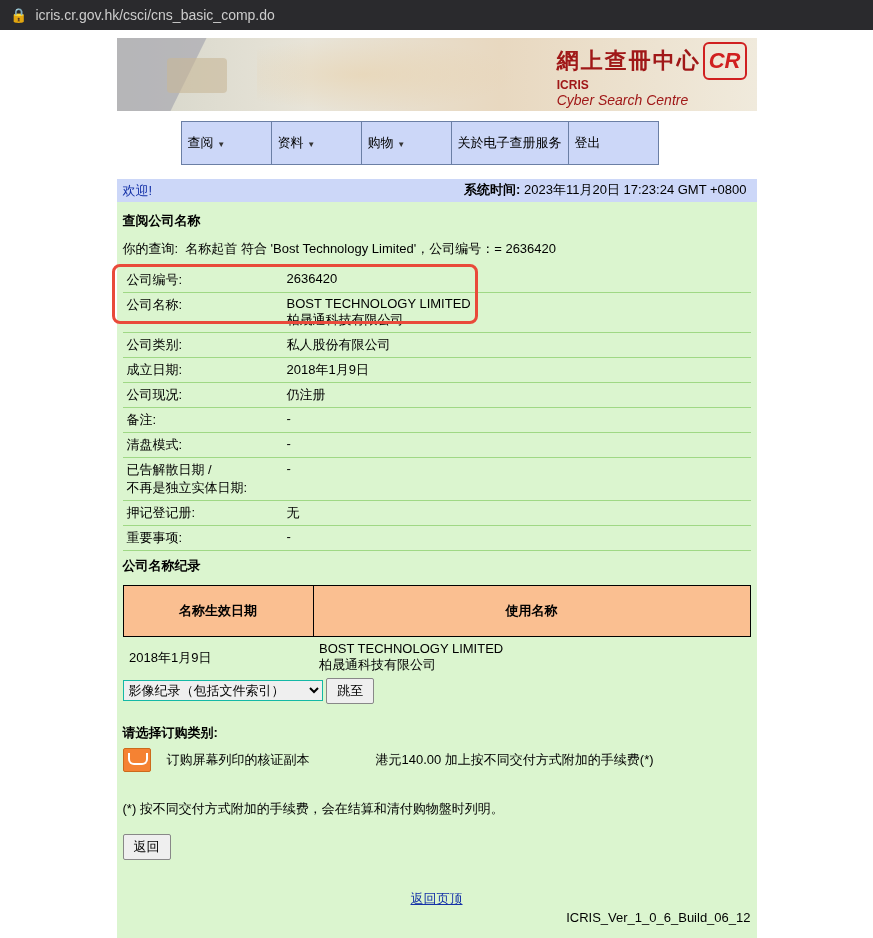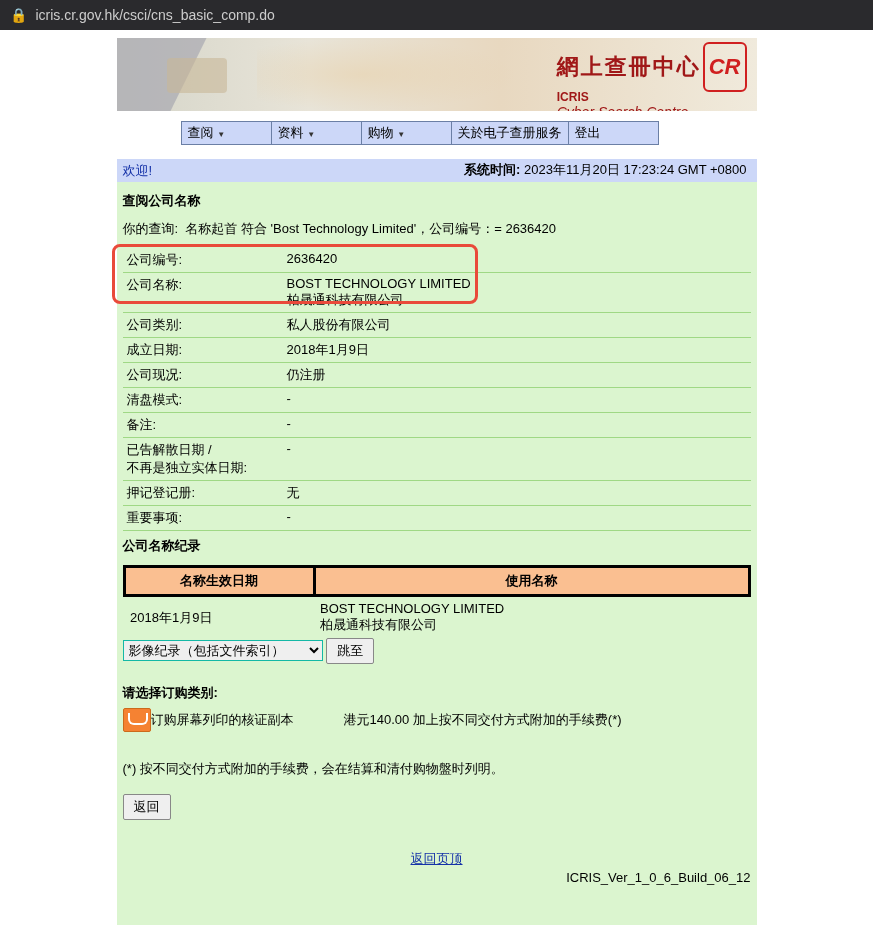--- a/index.html
+++ b/index.html
@@ -32,33 +32,33 @@
     overflow: hidden;
   }
   .banner-deco1 { position:absolute; left:0; top:0; width:90px; height:73px;
     background:#a8a8b0; clip-path: polygon(0 0, 100% 0, 60% 100%, 0 100%); opacity:.7;}
   .banner-deco2 { position:absolute; left:50px; top:20px; width:60px; height:35px;
     background:#c8b898; border-radius:4px; opacity:.6;}
   .banner-deco3 { position:absolute; left:140px; top:0; width:260px; height:73px;
     background: radial-gradient(ellipse at 40% 50%, #e8d0a8 0%, transparent 70%); opacity:.5;}
   .banner-text { position:absolute; right:10px; top:4px; text-align:left; }
   .banner-cn { font-size:22px; color:#a01818; font-weight:bold; letter-spacing:2px; display:inline-block; vertical-align:middle;}
-  .banner-cr { display:inline-block; vertical-align:middle; border:2px solid #d02020; border-radius:6px; padding:10px 4px; margin-left:2px;
+  .banner-cr { display:inline-block; vertical-align:middle; border:2px solid #d02020; border-radius:6px; padding:4px 4px; margin-left:2px;
     color:#d02020; font-weight:bold; font-size:22px; font-style:italic;}
   .banner-en1 { color:#a01818; font-weight:bold; font-size:12px; margin-top:-2px;}
   .banner-en2 { color:#a01818; font-weight:normal; font-style:italic; font-size:14px;}
   .menu-row { margin-top:10px; }
   .menu {
     border-collapse: collapse;
     margin-left: 64px;
   }
   .menu td {
     background: #ccd7f8;
     border: 1px solid #6b7fa5;
-    padding: 2px 6px;
+    padding: 12px 6px;
     font-size: 13px;
     white-space: nowrap;
   }
   .menu td.wide { min-width: 90px; }
   .tri { font-size: 8px; color:#333; }
   .welcome-bar {
     background: #ccd7f8;
     margin-top: 14px;
     padding: 3px 6px 2px;
     color: #1532a8;
@@ -78,32 +78,32 @@
   .details-tbl { width:100%; border-collapse:collapse; }
   .details-tbl td { padding:3px 4px; vertical-align:top; border-bottom:1px solid #9fd885; }
   .details-tbl td.lbl { width:160px; }
   .hl-box {
     border:3px solid #e94a3a;
     border-radius:8px;
     position:absolute;
   }
   .content-rel { position:relative; }
   .name-hist-tbl { width:100%; border-collapse:collapse; margin-top:4px;}
-  .name-hist-tbl th { background:#fabf91; padding:4px; font-weight:bold; border:3px solid #000000;}
+  .name-hist-tbl th { background:#fabf91; padding:16px; font-weight:bold; border:1px solid #000000;}
   .name-hist-tbl td { padding:4px 6px; }
   .prompt { margin:26px 0 6px; }
   .sel-row select {
     font-size:13px; padding:1px; width:200px; background:#efefef; border:1px solid #14b8a6;
   }
   .btn {
     background:#efefef; border:1px solid #888; border-radius:2px;
     padding:3px 10px; cursor:pointer; font-size:13px;
   }
   .order-h { font-weight:bold; margin:20px 0 6px; }
-  .cart-row { display:flex; align-items:center; gap:0; margin:6px 0 28px;}
+  .cart-row { display:flex; align-items:center; gap:16px; margin:6px 0 28px;}
   .cart-ico { width:28px; height:24px; background:#f58232; border:1px solid #cc6a1c;
     position:relative; border-radius:2px;}
   .cart-ico:before { content:""; position:absolute; left:4px; top:4px; width:16px; height:10px;
     border:2px solid #fff; border-radius:0 0 6px 6px; border-top:none;}
   .fee-note { margin:24px 0 16px; }
   .back-row { margin-bottom:4px;}
   .top-link { text-align:center; margin-top:30px;}
   .top-link a { color:#1532a8; text-decoration:underline; cursor:pointer;}
   .ver { text-align:right; color:#000; margin-top:2px;}
 </style>
@@ -178,25 +178,25 @@
           </tr>
       <tr>
             <td class="lbl">成立日期:</td>
           <td>2018年1月9日</td>
           </tr>
       <tr>
             <td class="lbl">公司现况:</td>
           <td>仍注册</td>
           </tr>
       <tr>
+            <td class="lbl">备注:</td>
+          <td>-</td>
+          </tr>
+      <tr>
             <td class="lbl">清盘模式:</td>
-          <td>-</td>
-          </tr>
-      <tr>
-            <td class="lbl">备注:</td>
           <td>-</td>
           </tr>
       <tr>
             <td class="lbl"><span>已告解散日期 /</span><br><span>不再是独立实体日期:</span></td>
           <td>-</td>
           </tr>
       <tr>
             <td class="lbl">押记登记册:</td>
           <td>无</td>
           </tr>

